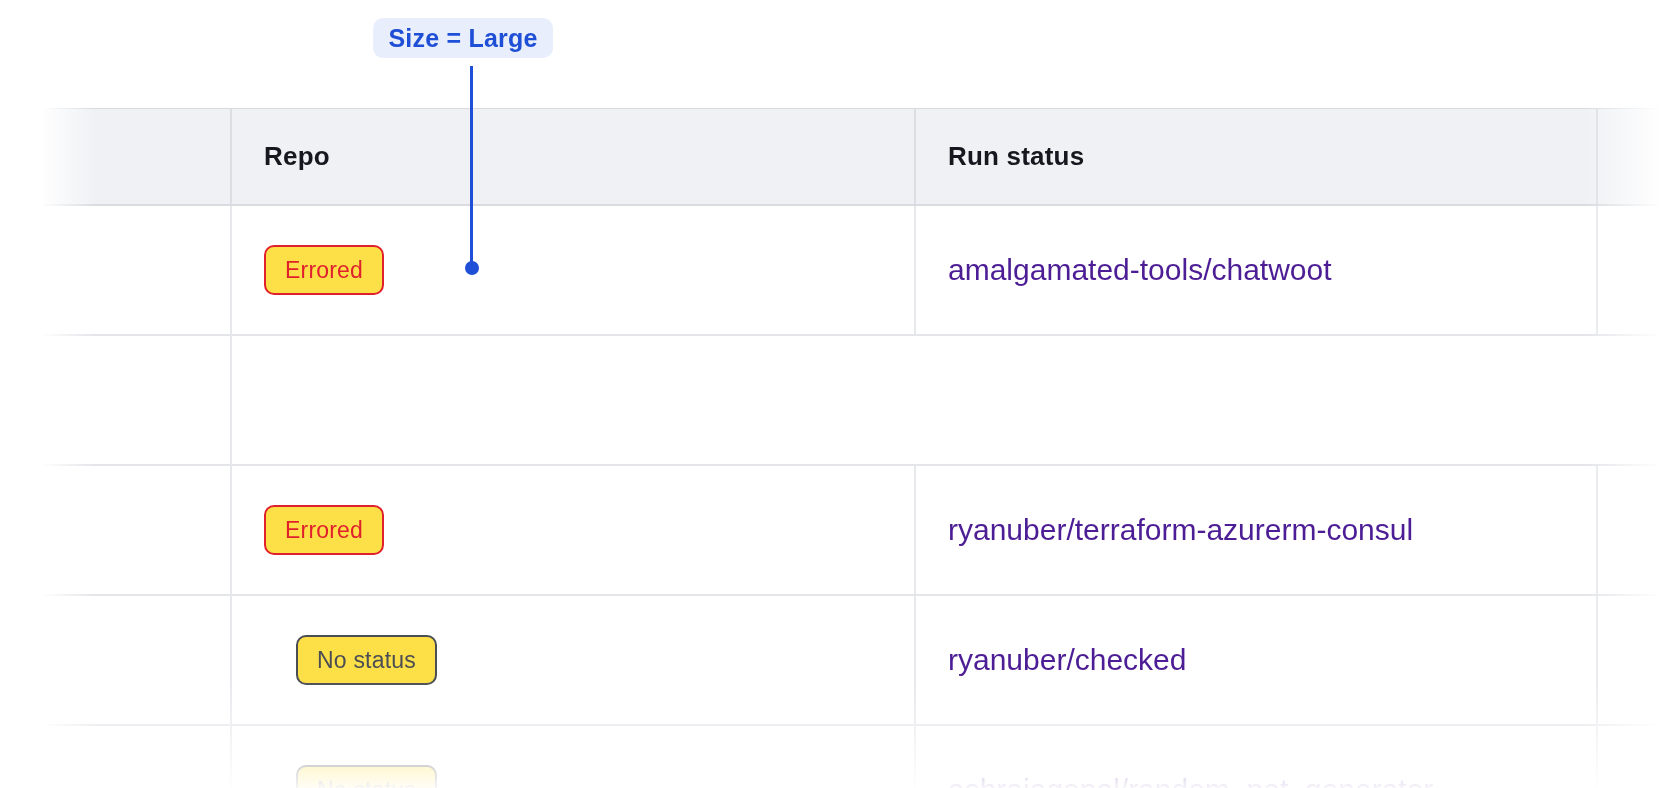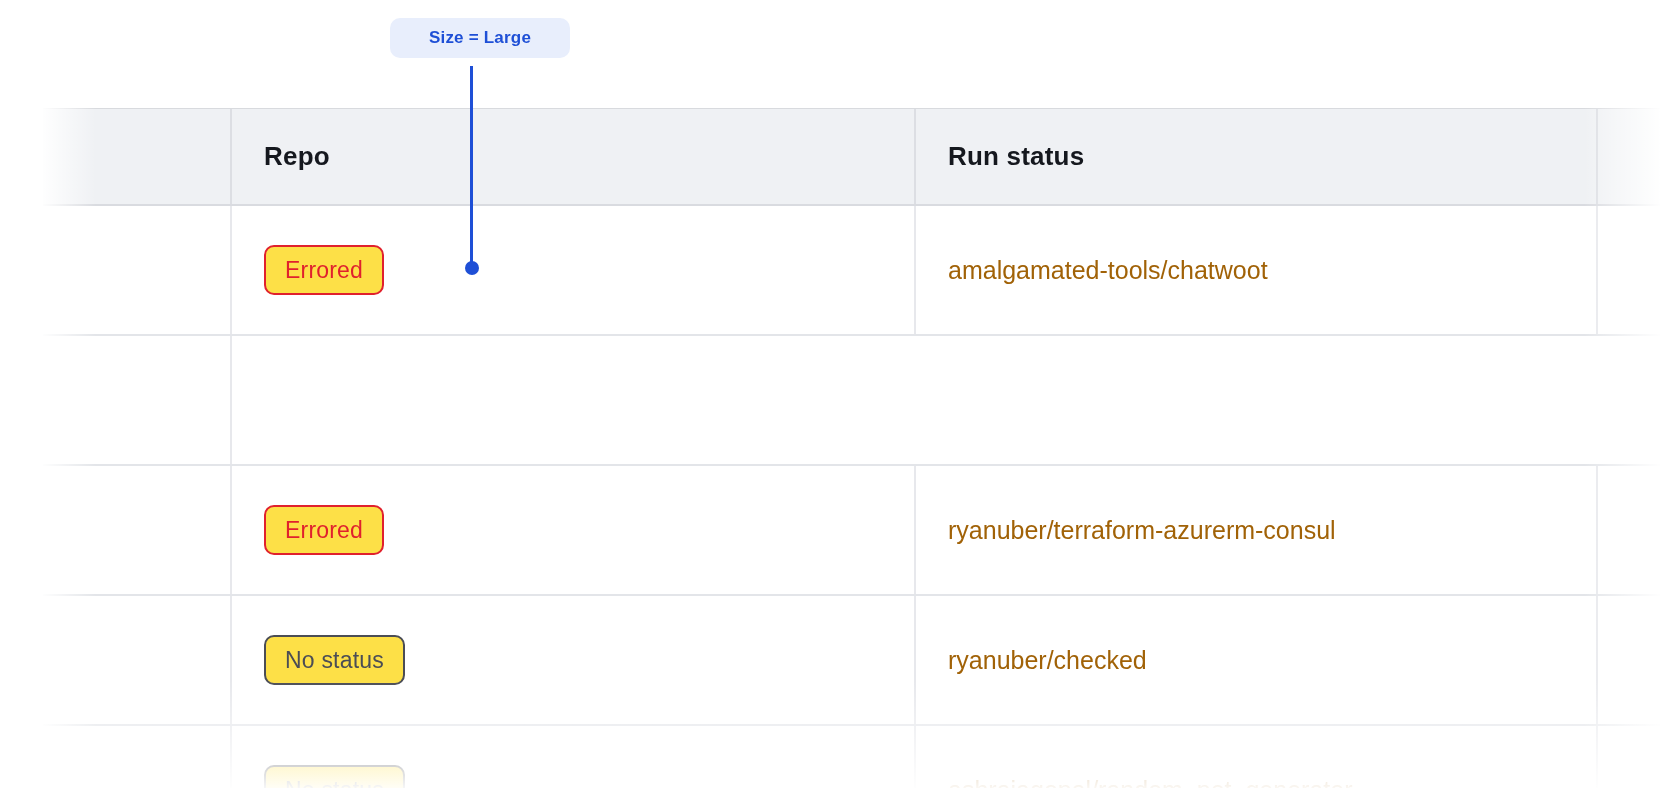--- a/index.html
+++ b/index.html
@@ -43,53 +43,53 @@
   .thead .cell{border-right:2px solid #dcdee3;}
   .tbody-row .cell{border-right:2px solid #e7e8ec;}
   .thead .cell:last-child,.tbody-row .cell:last-child{border-right:none;}
   .th-label{
     font-size:26px;
     font-weight:700;
     color:#15181e;
     letter-spacing:.2px;
   }
   .repo-name{
-    font-size:25px;
+    font-size:30px;
     font-weight:400;
-    color:#a16207;
+    color:#4c1d95;
     white-space:nowrap;
   }
   .status-badge{
     display:inline-flex;
     align-items:center;
     justify-content:center;
     height:46px;
     padding:0 19px;
     border:2px solid currentColor;
     border-radius:10px;
     font-size:23px;
     font-weight:500;
     letter-spacing:.2px;
     white-space:nowrap;
     background:#fde047;
   }
   .status-badge.errored{color:#e0212d;}
   .status-badge.policy-checked{color:#c05b10;}
-  .status-badge.no-status{color:#4b4d55;}
+  .status-badge.no-status{color:#4b4d55;margin-left:32px;}
 
   
   .annotation{position:absolute;left:0;top:0;z-index:30;}
   .annotation-pill{
     position:absolute;
-    left:390px;top:18px;
+    left:373px;top:18px;
     width:180px;height:40px;
     background:#e8eefc;
     border-radius:10px;
     display:flex;align-items:center;justify-content:center;
-    font-size:17px;font-weight:600;
+    font-size:25px;font-weight:600;
     color:#1e4fd6;
     letter-spacing:.2px;
   }
   .annotation-line{
     position:absolute;
     left:470px;top:66px;
     width:3px;height:198px;
     background:#1e4fd6;
   }
   .annotation-dot{

